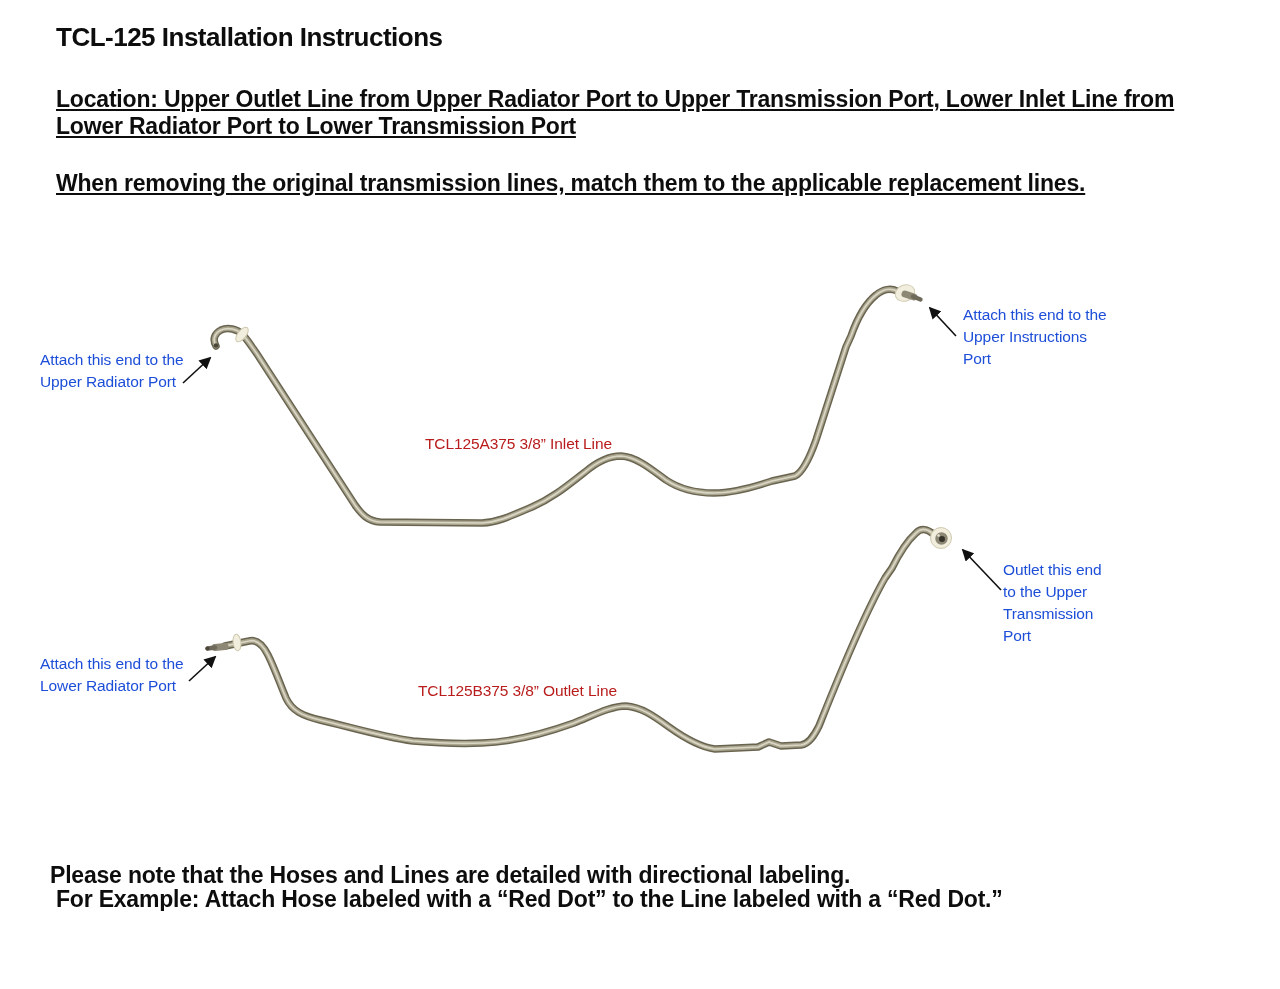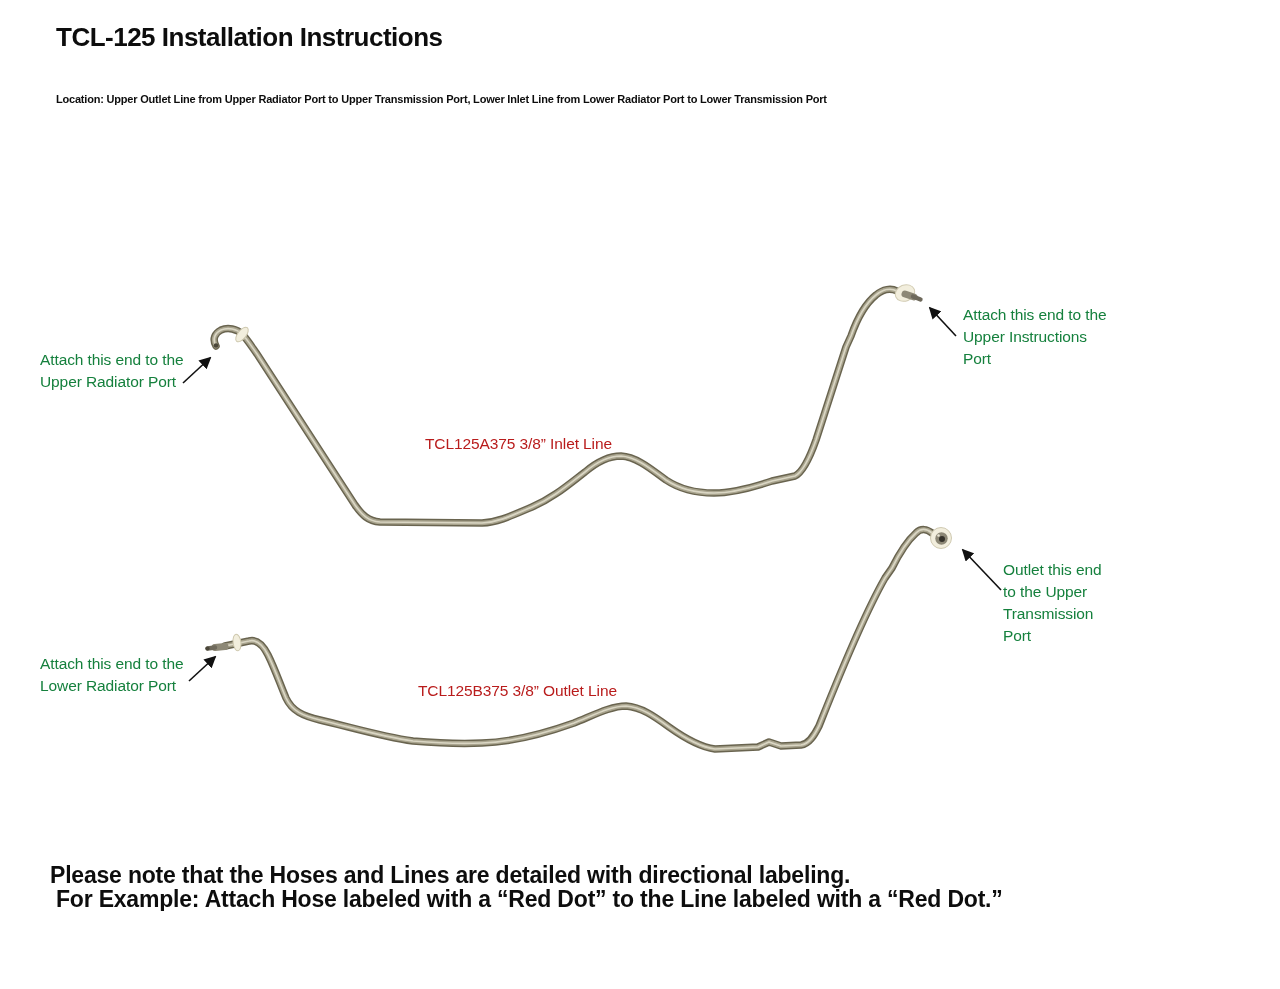--- a/index.html
+++ b/index.html
@@ -5,26 +5,26 @@
   html,body{margin:0;padding:0;background:#ffffff;}
   .page{
     position:relative;width:1280px;height:911px;background:#ffffff;overflow:hidden;
     font-family:"Liberation Sans","DejaVu Sans",sans-serif;color:#141414;
   }
   .abs{position:absolute;}
   .title{
     left:56px;top:22px;font-size:26px;font-weight:bold;letter-spacing:-0.5px;color:#0d0d0d;
   }
   .para-bold{
-    left:56px;font-size:11px;font-weight:bold;line-height:27px;letter-spacing:-0.2px;color:#0d0d0d;
+    left:56px;font-size:23px;font-weight:bold;line-height:27px;letter-spacing:-0.2px;color:#0d0d0d;text-decoration:underline;
   }
   .loc{top:86px;width:1140px;}
   .rem{top:170px;width:1100px;}
   .ann{
-    font-size:15.5px;line-height:22px;color:#15803d;letter-spacing:-0.1px;
+    font-size:15.5px;line-height:22px;color:#1d4ed8;letter-spacing:-0.1px;
   }
   .part-label{
     font-size:15.5px;color:#b91c1c;letter-spacing:-0.1px;
   }
   .footer-note{
     left:50px;font-size:23px;font-weight:bold;line-height:23px;letter-spacing:-0.2px;color:#0d0d0d;
   }
   .fn1{top:864px;} .fn2{top:888px;margin-left:6px;}
   svg.diagram{position:absolute;left:0;top:0;z-index:0;}
   .txt{z-index:1;}
@@ -75,20 +75,21 @@
       <line x1="956" y1="336" x2="930" y2="308" marker-end="url(#ah)"></line>
       <line x1="189" y1="681" x2="215" y2="657" marker-end="url(#ah)"></line>
       <line x1="1001" y1="590" x2="963" y2="550" marker-end="url(#ah)"></line>
     </g>
   </svg>
 
   <div class="abs txt title">TCL-125 Installation Instructions</div>
 
   <div class="abs txt para-bold loc">Location: Upper Outlet Line from Upper Radiator Port to Upper Transmission Port, Lower Inlet Line from Lower Radiator Port to Lower Transmission Port</div>
 
+  <div class="abs txt para-bold rem">When removing the original transmission lines, match them to the applicable replacement lines.</div>
 
   <div class="abs txt ann" style="left:40px;top:349px;">
     <div>Attach this end to the</div>
     <div>Upper Radiator Port</div>
   </div>
 
   <div class="abs txt ann" style="left:963px;top:304px;">
     <div>Attach this end to the</div>
     <div>Upper Instructions</div>
     <div>Port</div>

